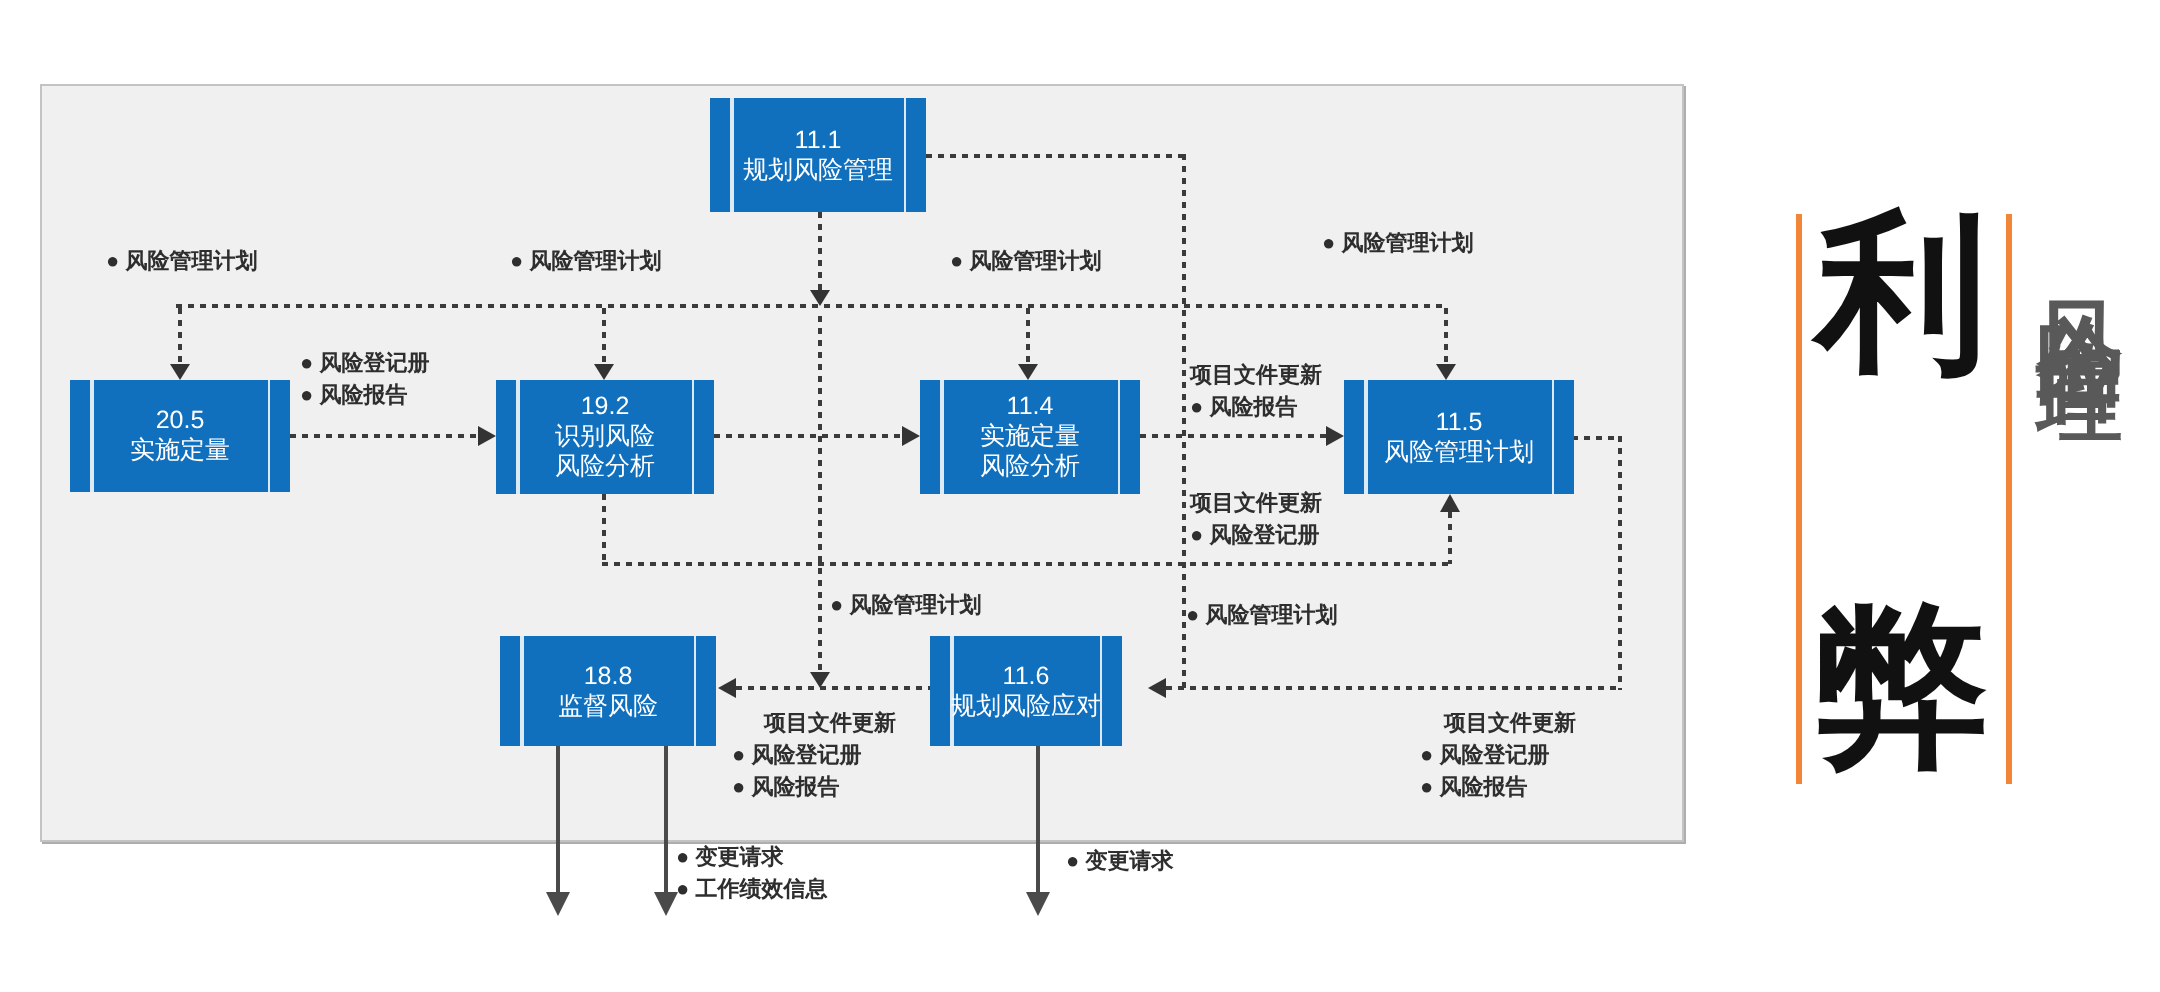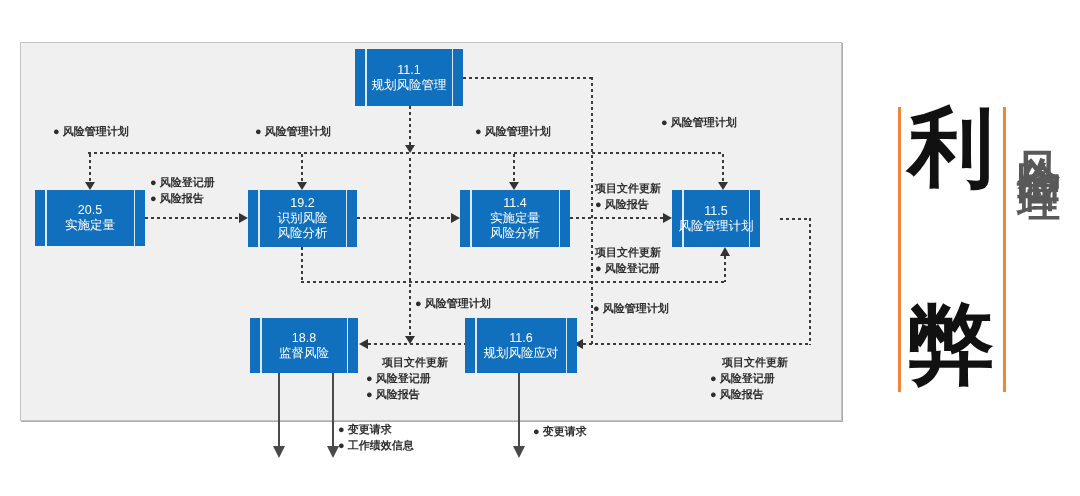--- a/index.html
+++ b/index.html
@@ -115,26 +115,26 @@
   <div class="proc" style="left:248px;top:190px;width:109px;height:57px">
     <span class="num">19.2</span>
     <span class="nm">识别风险</span>
     <span class="nm">风险分析</span>
   </div>
   <div class="proc" style="left:460px;top:190px;width:110px;height:57px">
     <span class="num">11.4</span>
     <span class="nm">实施定量</span>
     <span class="nm">风险分析</span>
   </div>
-  <div class="proc" style="left:672px;top:190px;width:88px;height:57px">
+  <div class="proc" style="left:672px;top:190px;width:115px;height:57px">
     <span class="num">11.5</span>
     <span class="nm">风险管理计划</span>
     <span class="nm"></span>
   </div>
-  <div class="proc" style="left:465px;top:318px;width:112px;height:55px">
+  <div class="proc" style="left:465px;top:318px;width:96px;height:55px">
     <span class="num">11.6</span>
     <span class="nm">规划风险应对</span>
     <span class="nm"></span>
   </div>
   <div class="proc" style="left:250px;top:318px;width:108px;height:55px">
     <span class="num">18.8</span>
     <span class="nm">监督风险</span>
     <span class="nm"></span>
   </div>
 

